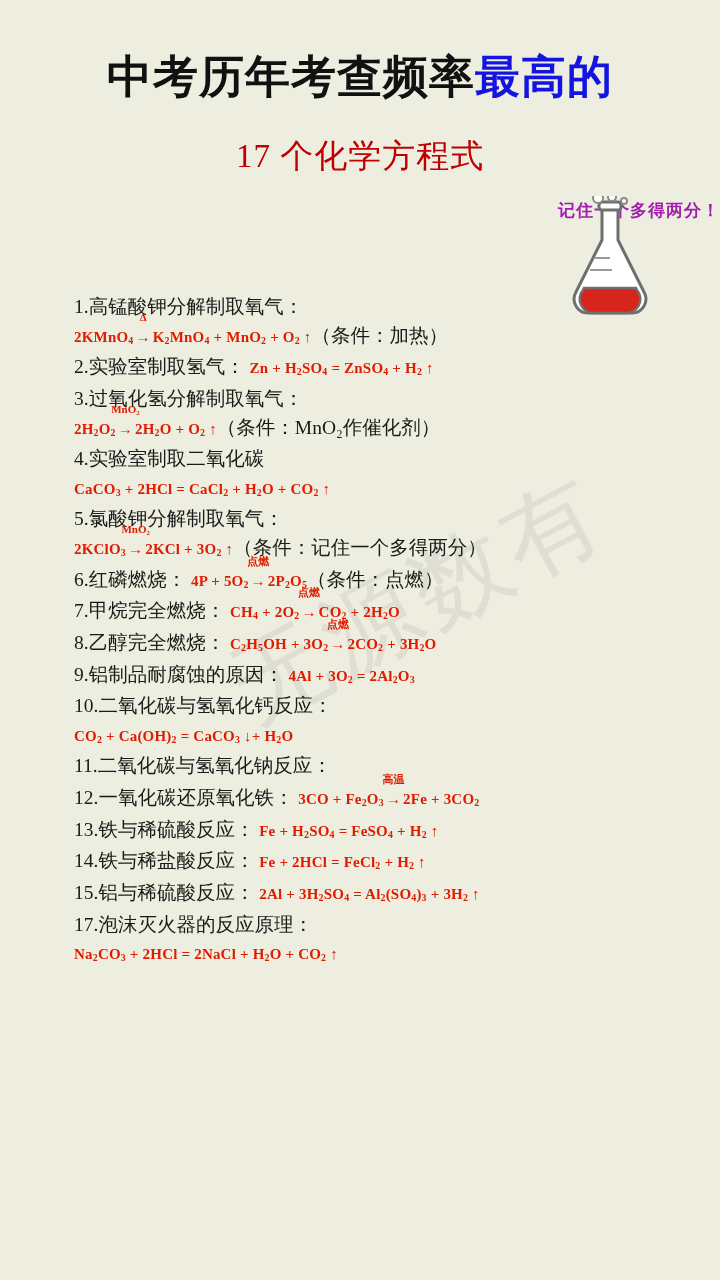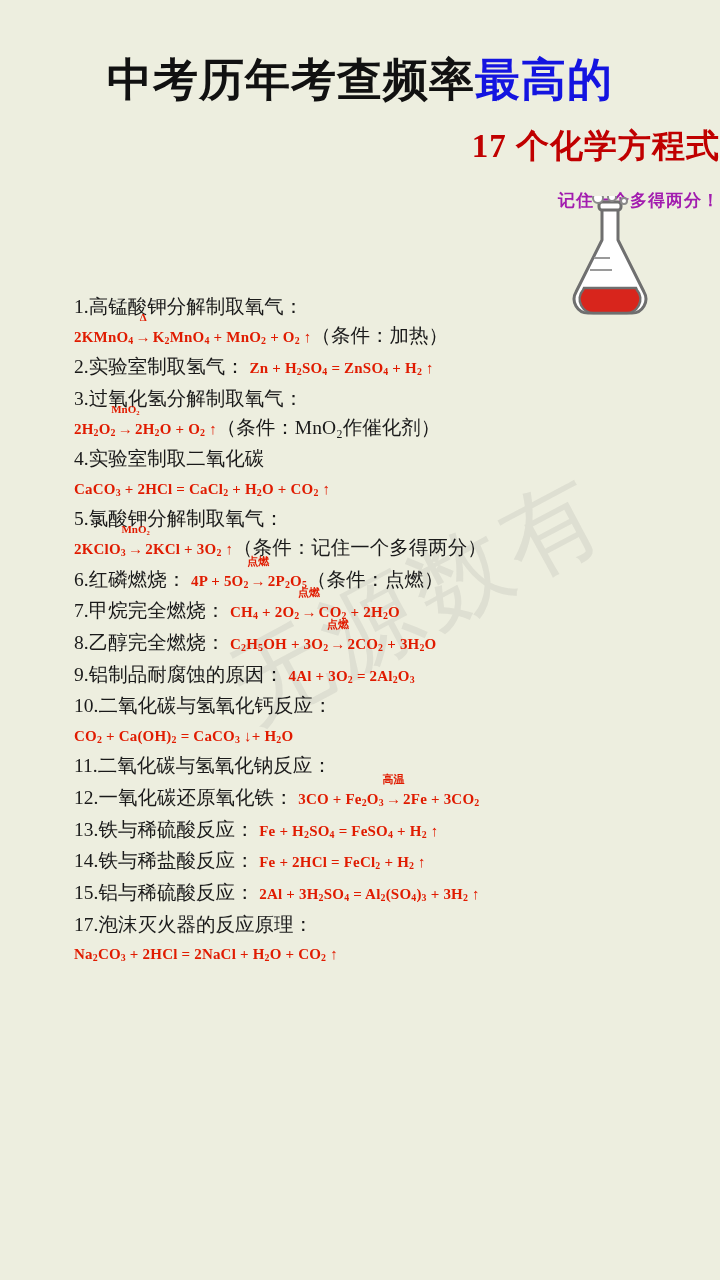--- a/index.html
+++ b/index.html
@@ -18,39 +18,39 @@
   .page {
     position: relative;
     width: 720px;
     height: 1280px;
     box-sizing: border-box;
   }
 
   
   .title-main {
     text-align: center;
-    font-family: Liberation Serif, serif;
+    font-family: Liberation Mono, monospace;
     font-weight: bold;
     font-size: 45px;
     letter-spacing: 1px;
     color: #111111;
     margin-top: 56px;
     line-height: 1.1;
     white-space: nowrap;
   }
   .title-main .hl {
     color: #1414e0;
   }
   .title-sub {
-    text-align: right;
-    font-family: "Liberation Serif", serif;
-    font-weight: bold;
+    text-align: center;
+    font-family: "Liberation Serif", serif;
+    font-weight: normal;
     font-size: 33px;
     color: #c00000;
-    margin-top: 18px;
+    margin-top: 28px;
     letter-spacing: 1px;
   }
   .title-note {
     text-align: right;
     font-family: "Liberation Serif", serif;
     font-weight: bold;
     font-size: 17px;
     color: #a21caf;
     margin-top: 20px;
     letter-spacing: 1px;

